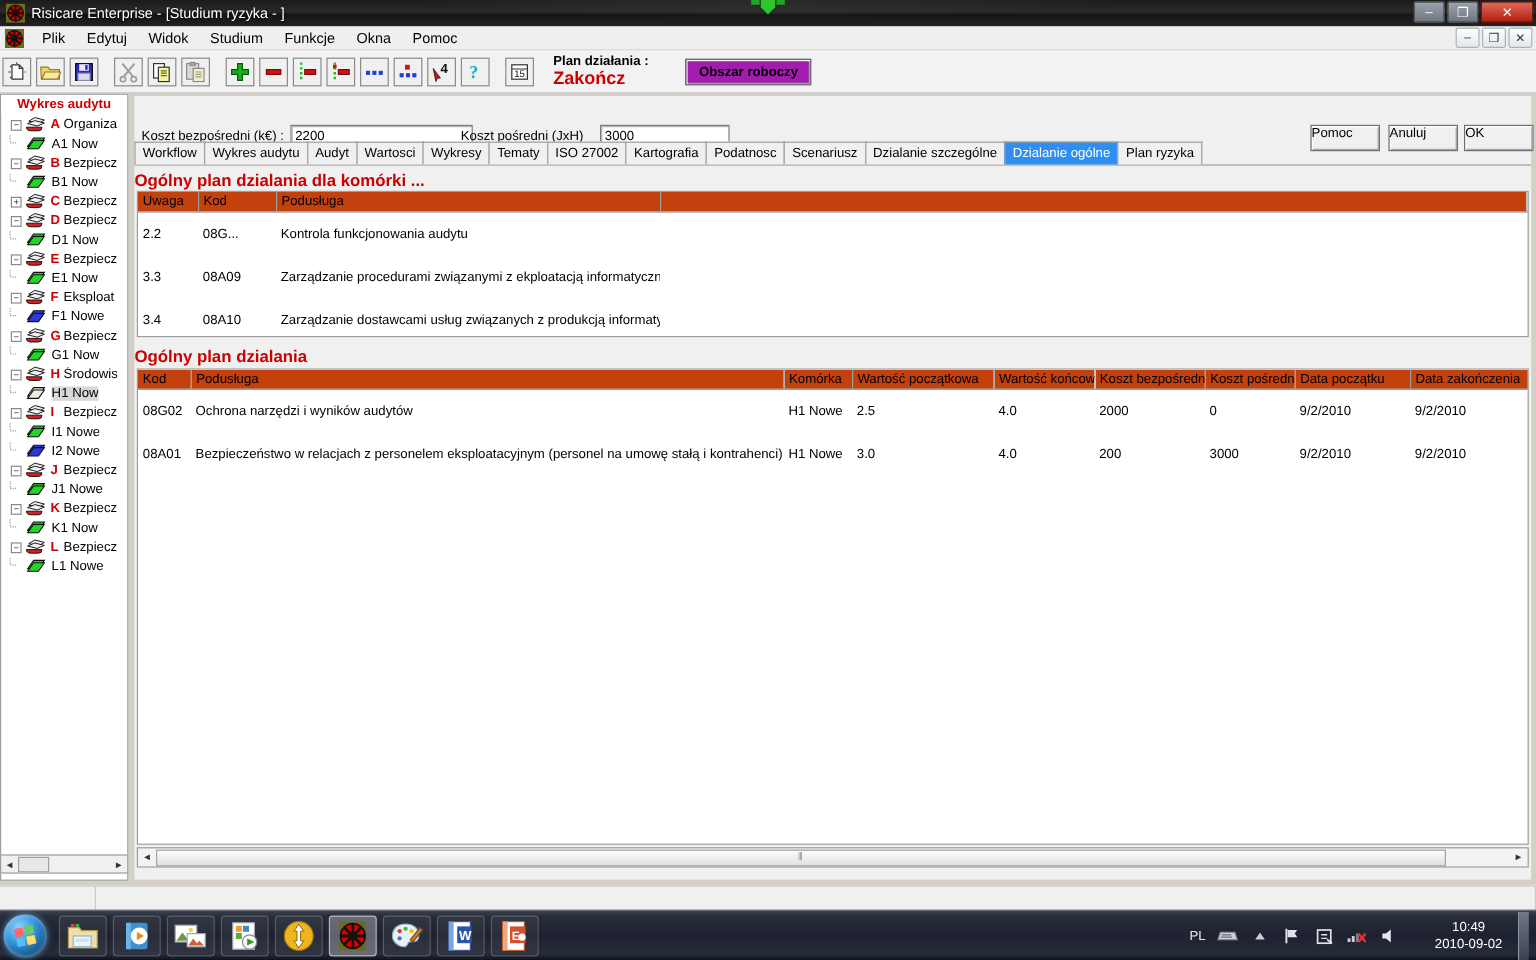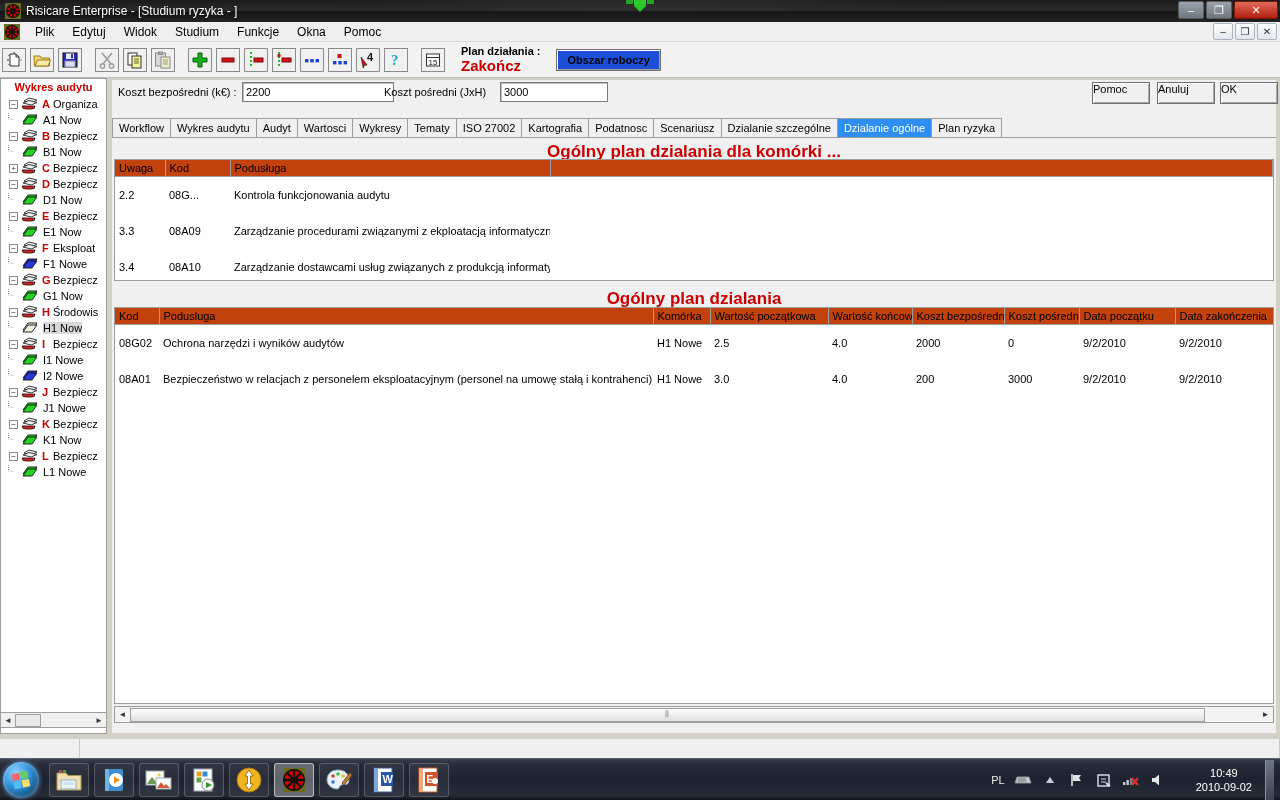--- a/index.html
+++ b/index.html
@@ -80,22 +80,22 @@
     display: flex; align-items: center; justify-content: center;
     position: relative; flex: none;
   }
   .tsep { width: 9px; height: 24px; flex:none; }
   .plan-label {
     margin-left: 14px; line-height: 1.15; white-space: nowrap;
   }
   .plan-label .p1 { font-size: 11px; font-weight: bold; color: #000; display:block;}
   .plan-label .p2 { font-size: 15px; font-weight: bold; color: #cc0000; display:block;}
   .workspace-btn {
-    margin-left: 16px; padding: 4px 10px; font-size: 11px; font-weight: bold;
-    border: 1px solid #707070; background: #1d4ed8; color: #000;
+    margin-left: 31px; padding: 4px 10px; font-size: 11px; font-weight: bold;
+    border: 1px solid #707070; background: #a21caf; color: #000;
     box-shadow: inset 1px 1px 0 #ffffff, inset -1px -1px 0 #a0a0a0;
     white-space: nowrap;
   }
 
   
   .leftpanel {
     position: absolute; left: 0px; top: 78px; width: 107px; height: 656px;
     background: #ffffff; border: 1px solid #9d9d9d;
     overflow: hidden;
   }
@@ -125,21 +125,21 @@
     display: flex; align-items: center;
   }
   .hs-arrow { width: 14px; height: 14px; display:flex; align-items:center; justify-content:center; font-size: 8px; color:#333;}
   .hs-thumb { width: 26px; height: 13px; background: #e8e8e8; border: 1px solid #a0a0a0; }
 
   
   .client {
     position: absolute; left: 112px; top: 80px; width: 1164px; height: 653px;
     background: #f0f0f0;
   }
-  .costrow { position: absolute; left: 0; top: 2px; width: 1164px; height: 22px; }
+  .costrow { position: absolute; left: 0; top: 24px; width: 1164px; height: 22px; }
   .cost-label { position: absolute; font-size: 11px; color: #000; top: 4px; }
   .cost-input {
     position: absolute; top: 0; height: 20px; border: 1px solid #7b7b7b;
     background: #ffffff; font-size: 11px; padding: 2px 3px; color: #000;
     font-family: "Liberation Sans", sans-serif;
     box-shadow: inset 1px 1px 0 #b9b9b9;
   }
   .dlg-btn {
     position: absolute; top: 0px; height: 22px; width: 58px;
     border: 1px solid #707070; background: #f0f0f0; font-size: 11px; color: #000;
@@ -154,21 +154,21 @@
   }
   .tab {
     height: 19px; padding: 0 6px; font-size: 11px; color: #000;
     border: 1px solid #9d9d9d; border-bottom: none; background: #f0f0f0;
     display: flex; align-items: center; margin-right: -1px; white-space: nowrap;
   }
   .tab.active { background: #2f8ef4; color: #ffffff; }
 
   
   .panel-title {
-    text-align: center; color: #cc0000; font-weight: bold; font-size: 17px;
+    text-align: left; color: #cc0000; font-weight: bold; font-size: 14px;
   }
   .grid-upper {
     position: absolute; left: 2px; top: 79px; width: 1160px; height: 122px;
     border: 1px solid #9d9d9d; background: #ffffff; overflow: hidden;
   }
   .grid-lower {
     position: absolute; left: 2px; top: 227px; width: 1160px; height: 397px;
     border: 1px solid #9d9d9d; background: #ffffff; overflow: hidden;
   }
   table.g { border-collapse: collapse; width: 100%; font-size: 11px; table-layout: fixed; }

